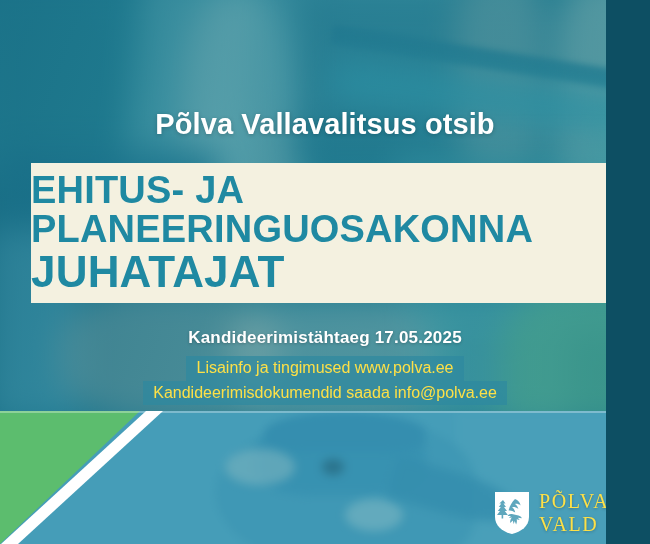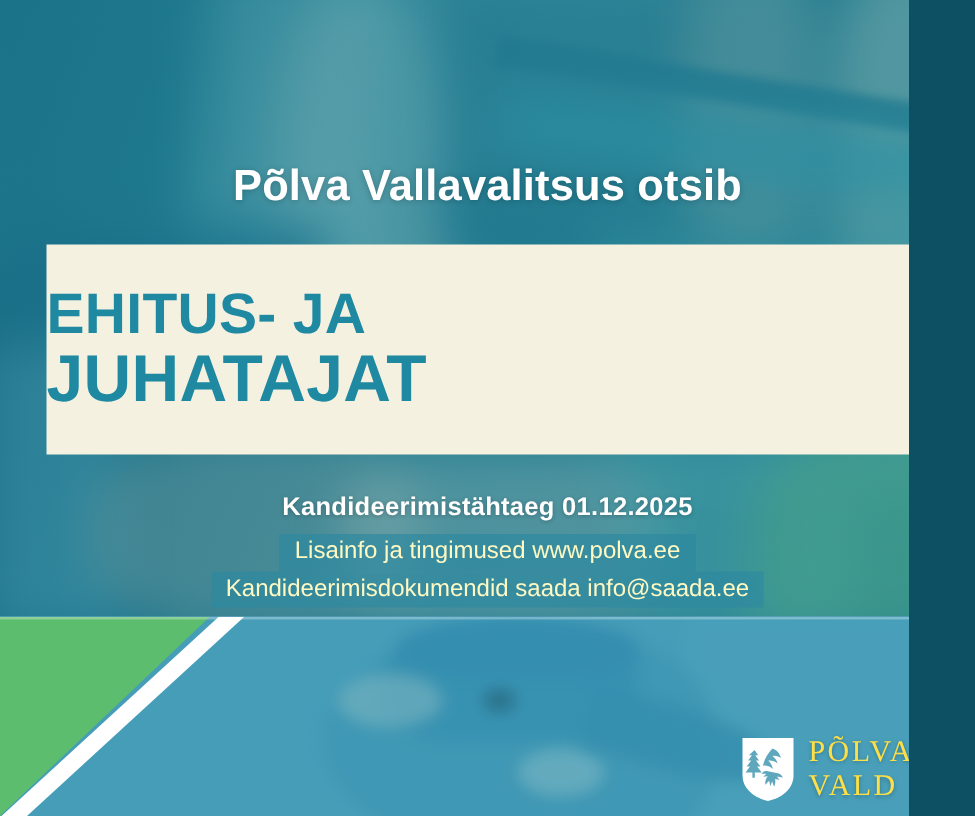--- a/index.html
+++ b/index.html
@@ -150,21 +150,21 @@
     font-size:17px; font-weight:bold;
     letter-spacing:.2px;
     text-shadow: 0 1px 3px rgba(0,0,0,.25);
   }
   .info-wrap {
     position:absolute; left:0; top:356px; width:650px;
     text-align:center;
   }
   .info-line {
     display:inline-block;
-    color:#fef9c3;
+    color:#fde047;
     font-size:16px;
     line-height:1.42;
     padding:1px 10px;
     background: rgba(45,137,160,.70);
   }
 
   
   .logo {
     position:absolute; left:494px; top:490px;
     display:flex; align-items:center; gap:9px;
@@ -218,29 +218,30 @@
     <div class="green-wedge"></div>
     <div class="white-stripe"></div>
     <div class="band-topline"></div>
   </div>
 
   <div class="eyebrow">Põlva Vallavalitsus otsib</div>
 
   <div class="cream-box">
     <div class="cream-inner">
       <div class="job-line job-l1">EHITUS- JA</div>
+      <div class="job-line job-l2">PLANEERINGUOSAKONNA</div>
       <div class="job-line job-l3">JUHATAJAT</div>
     </div>
   </div>
 
-  <div class="deadline">Kandideerimistähtaeg  01.12.2025</div>
+  <div class="deadline">Kandideerimistähtaeg  17.05.2025</div>
 
   <div class="info-wrap">
     <div><span class="info-line">Lisainfo ja tingimused www.polva.ee</span></div>
-    <div><span class="info-line">Kandideerimisdokumendid saada info@saada.ee</span></div>
+    <div><span class="info-line">Kandideerimisdokumendid saada info@polva.ee</span></div>
   </div>
 
   <div class="logo">
     <span>
       <svg class="crest" viewBox="0 0 36 44" aria-hidden="true">
         <path d="M1 1 H35 V26 C35 35 27 41 18 43 C9 41 1 35 1 26 Z" fill="#ffffff"></path>
         <g fill="#5fa7bd">
           <path d="M9 9 l2.5 3.5 -2 0 2.5 3.5 -2 0 3 4 -2.2 0 3 4 -4.6 0 0 3.5 -1.6 0 0 -3.5 -4.6 0 3 -4 -2.2 0 3 -4 -2 0 2.5 -3.5 -2 0 Z"></path>
           <path d="M21 8 c3 1 5 3.4 5.6 6.4 -2 -1.4 -4 -1.8 -5.6 -1.4 1.8 1.4 3 3.2 3.4 5 -2.2 -1.6 -4.4 -2.2 -6.2 -1.8 1.8 1.6 2.8 3.6 3 5.4 -2.6 -2 -5 -2.6 -6.6 -2 1 -4.6 3.4 -8.6 6.4 -11.6 Z"></path>
           <path d="M24.5 24.5 c1.6 0.4 2.8 1.4 3.4 2.8 l-4 -0.6 1.8 2.2 -3 -0.6 c0.4 1.8 0.2 3.6 -0.6 5.2 l-1.4 -3.6 -1 3.2 -1 -3.6 -2.4 2.6 c-0.4 -2 0.2 -4 1.6 -5.6 l-3 0.4 2 -2 -3.4 0 c1 -1.4 2.6 -2 4.4 -1.8 Z"></path>

